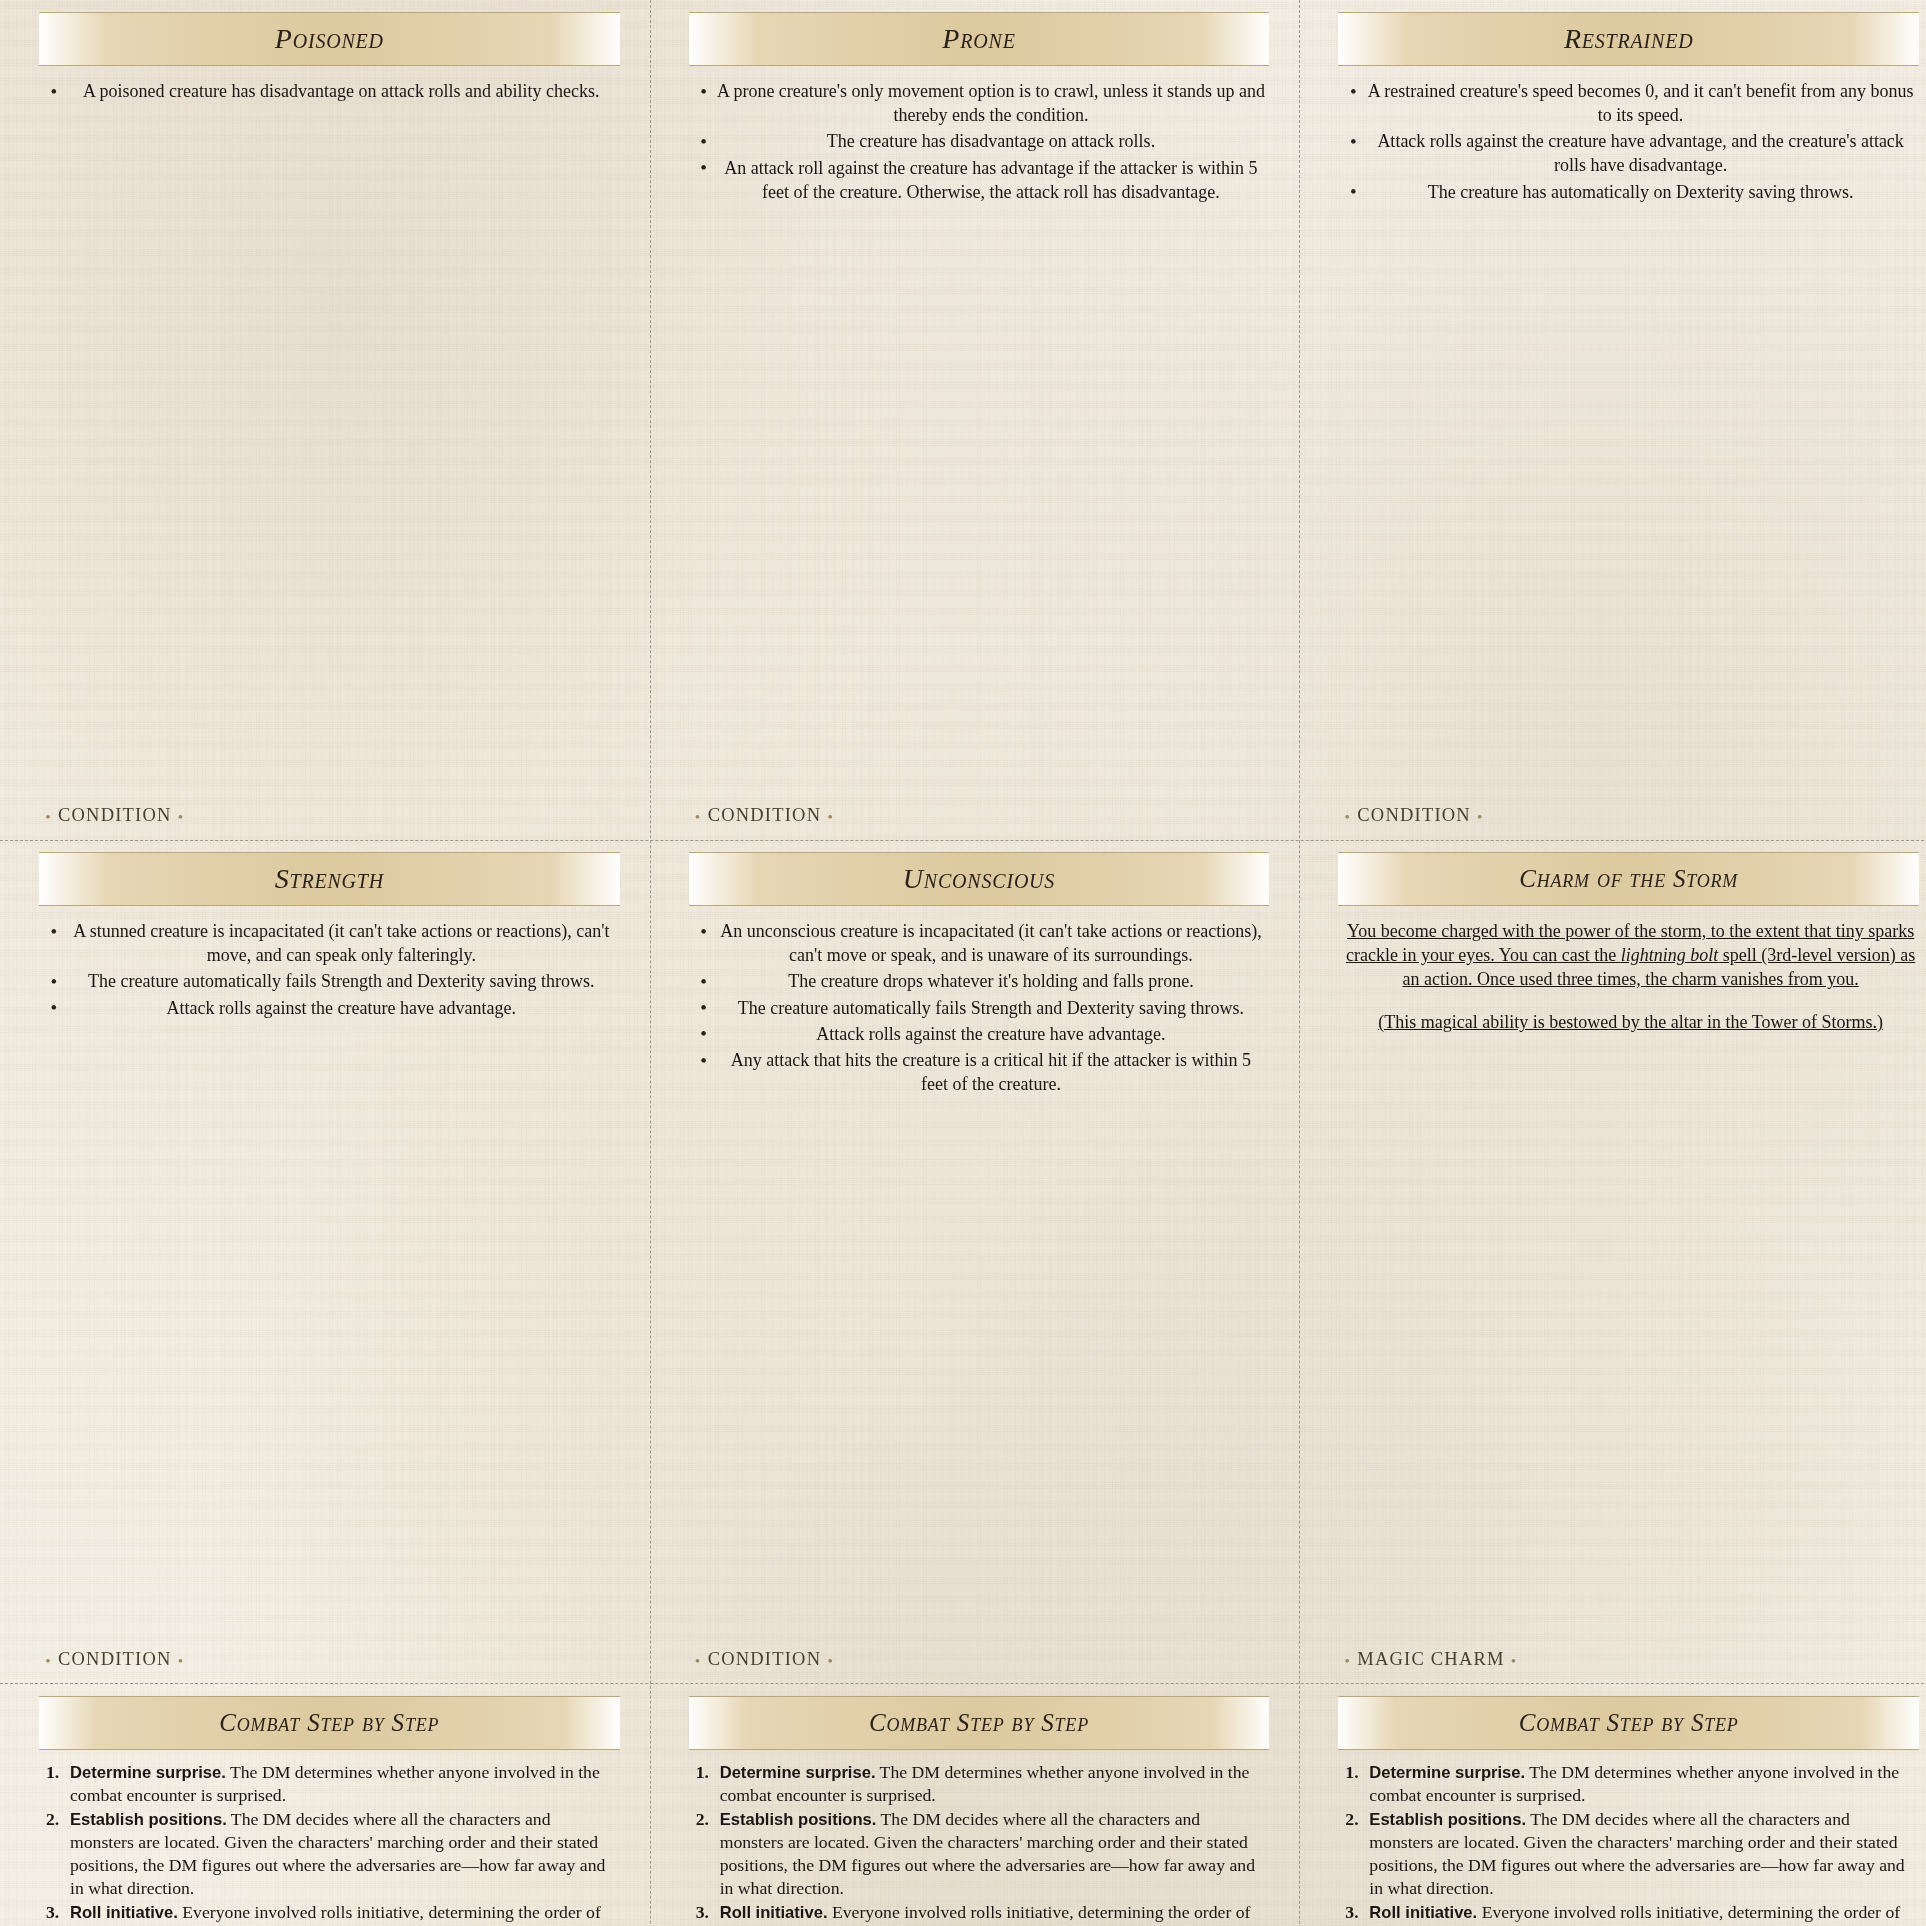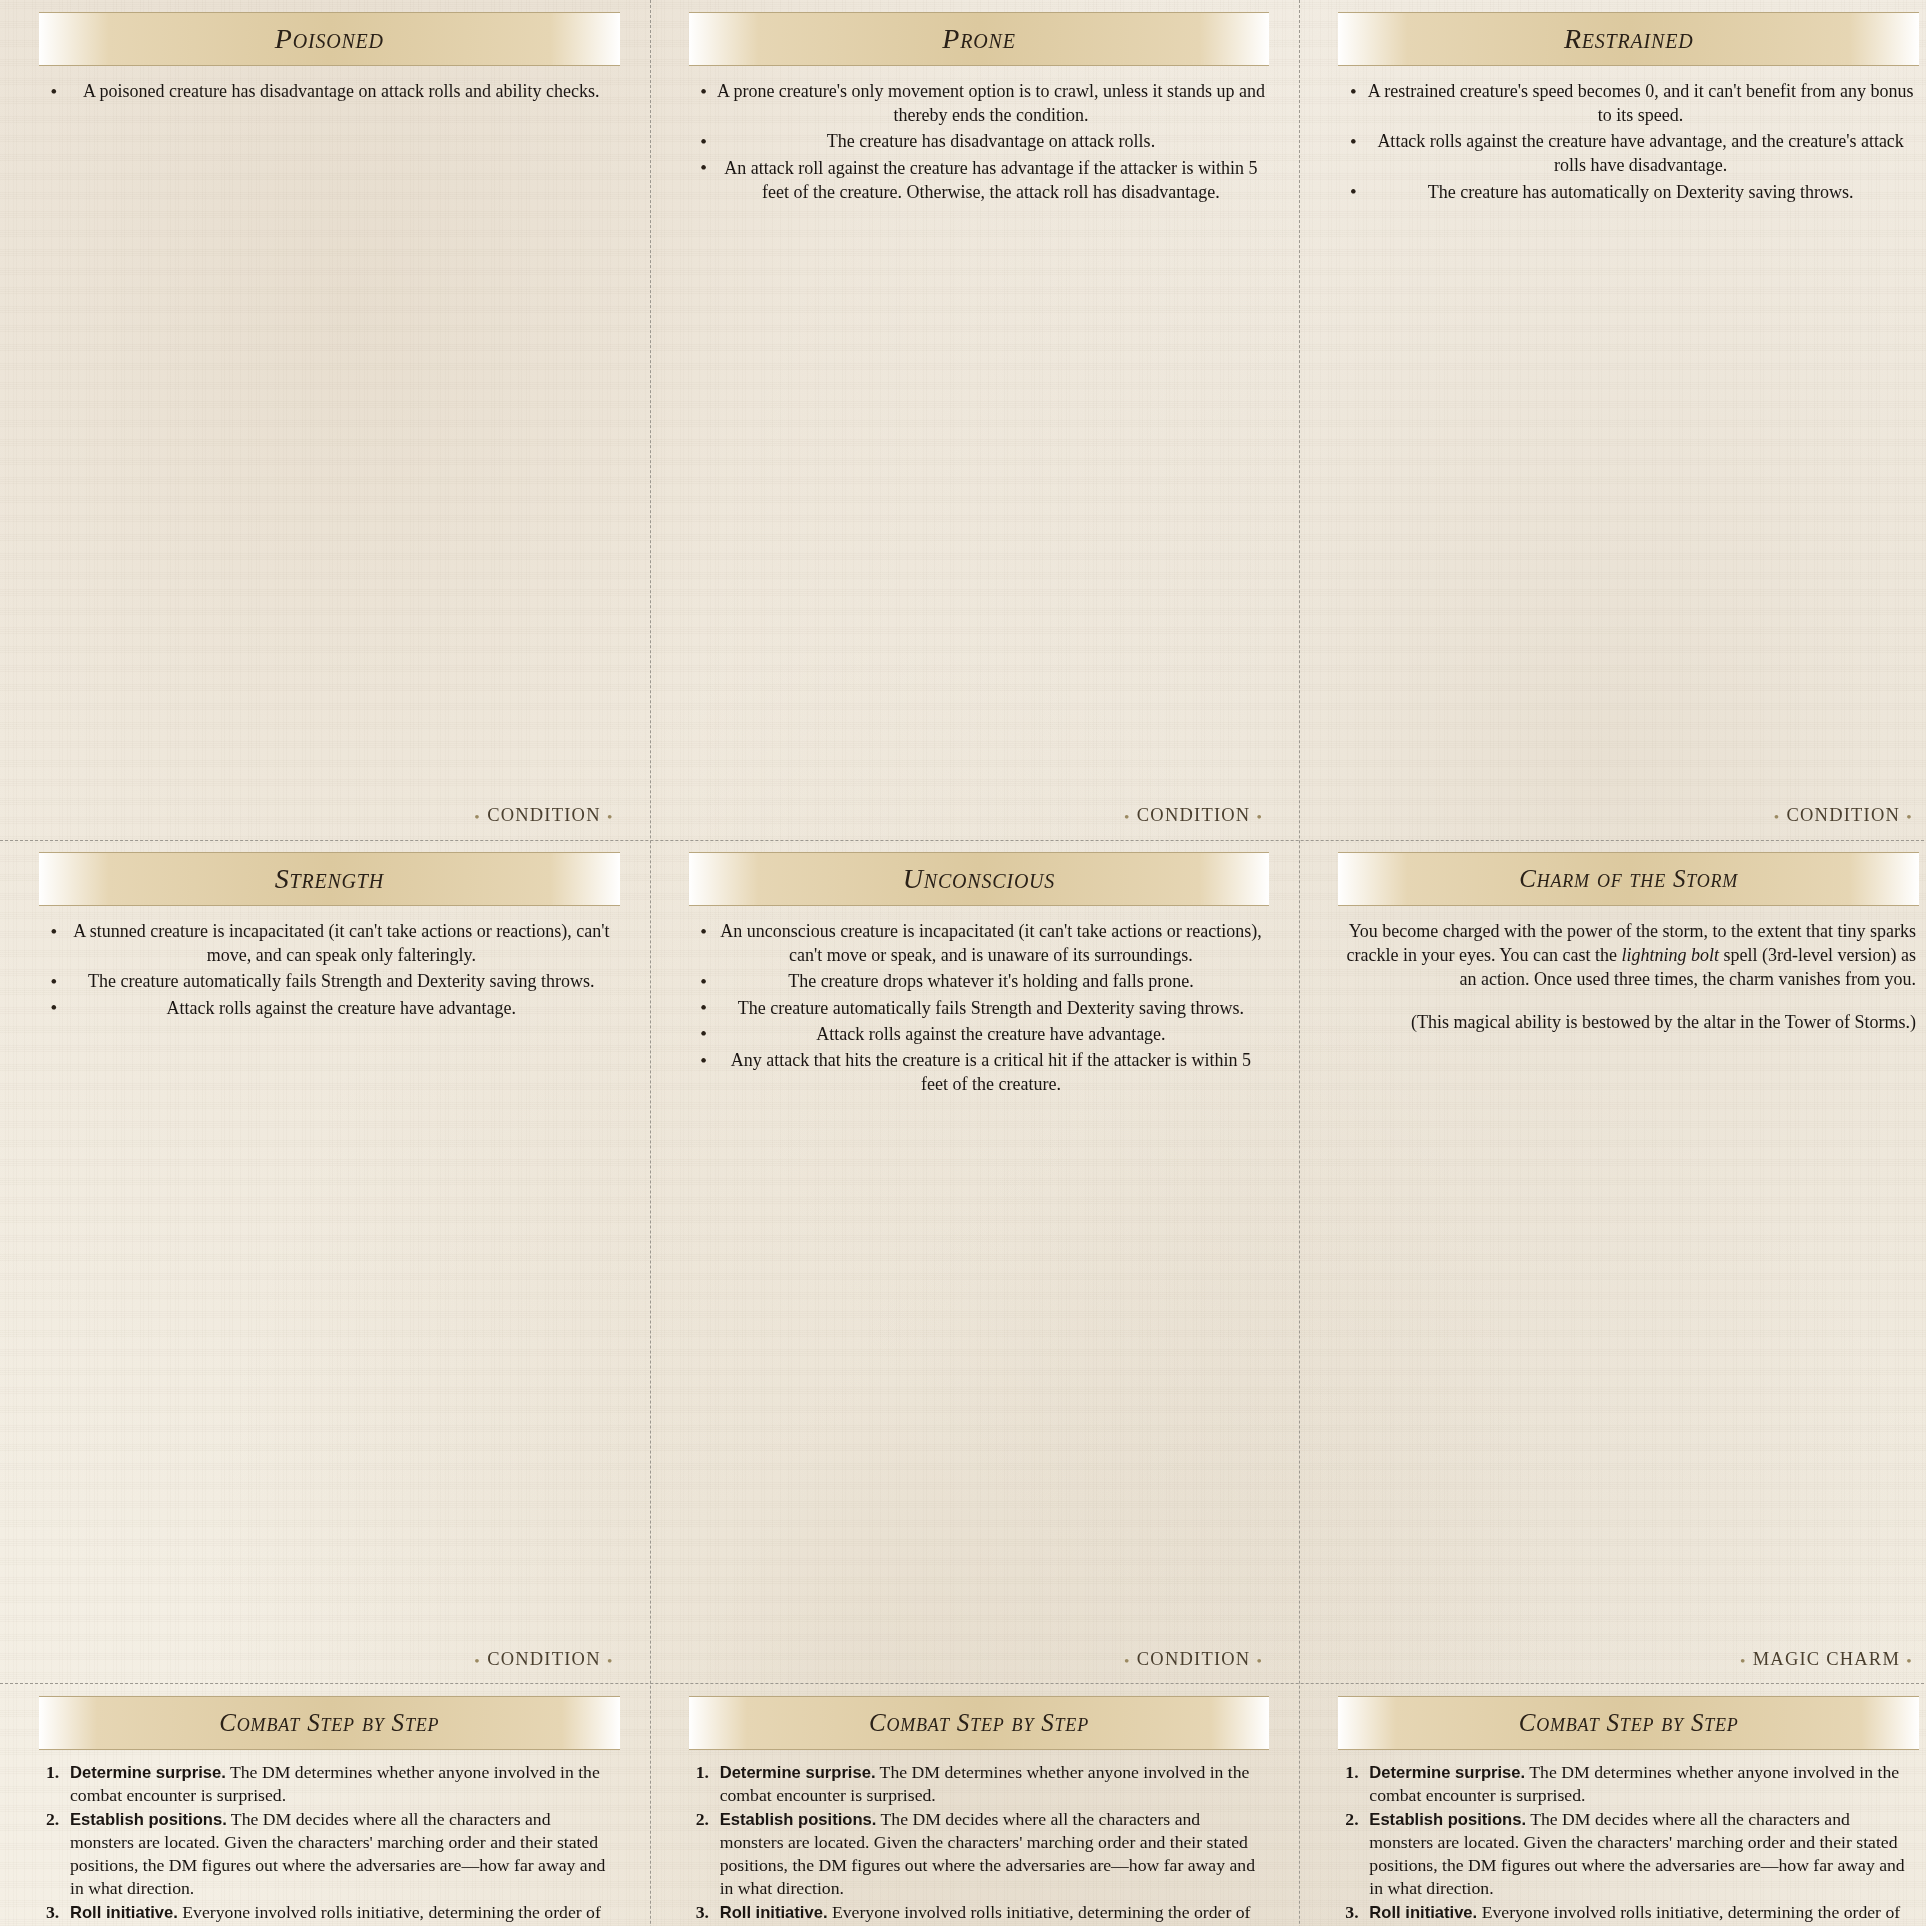--- a/index.html
+++ b/index.html
@@ -113,29 +113,30 @@
   ul.bullets > li::before {
     content: "•";
     position: absolute;
     left: 4.6px;
     top: -1.5px;
     font-size: 19px;
     color: #2a2118;
   }
   p.para {
     margin: 0 0 0 0;
-    text-align: right;
+    text-align: center;
+    text-decoration: underline;
   }
   p.para + p.para {
     margin-top: 19px;
   }
   em.it { font-style: italic; }
 
   .card-footer {
-    text-align: right;
+    text-align: left;
     padding-bottom: 14px;
     font-family: "Liberation Serif", serif;
     font-variant: small-caps;
     font-size: 18.5px;
     letter-spacing: 1.2px;
     color: #4a3f2e;
     white-space: nowrap;
   }
   .card-footer .dot {
     color: #9b8a62;

